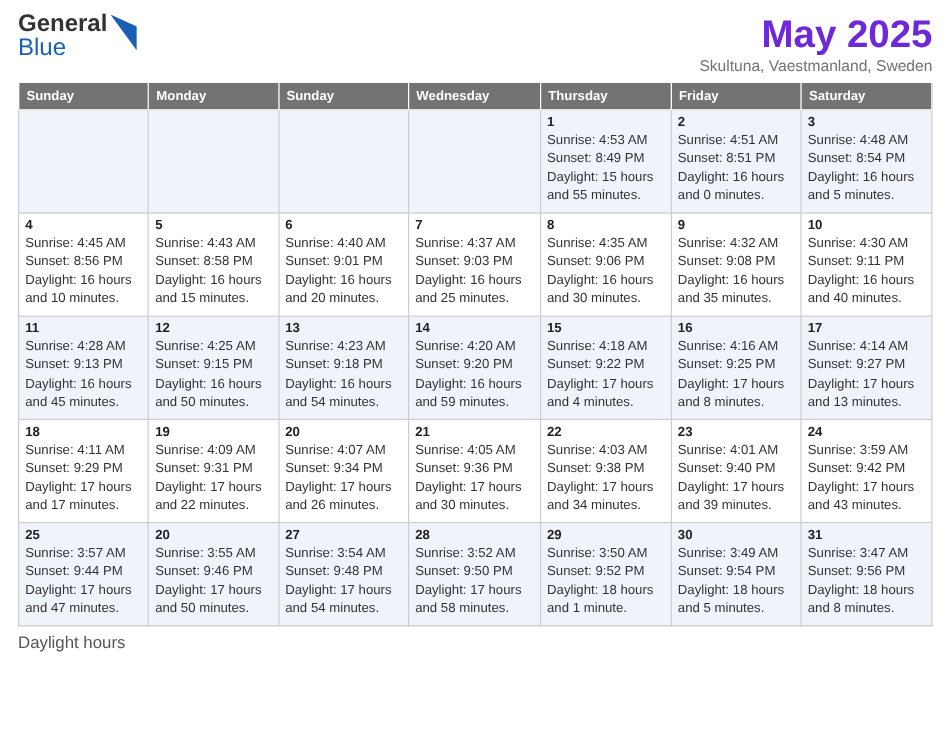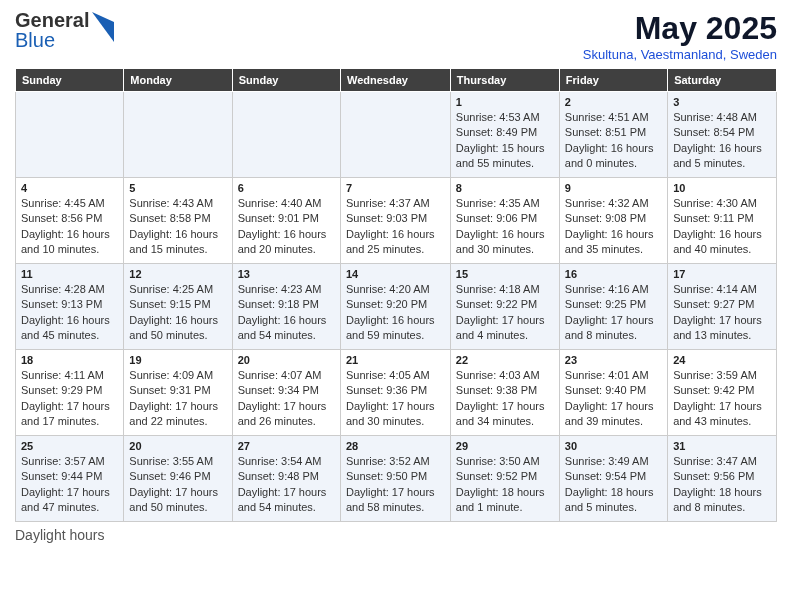--- a/index.html
+++ b/index.html
@@ -24,33 +24,33 @@
     .logo {
       display: flex;
       align-items: center;
     }
     .title-block {
       text-align: right;
     }
     .month-title {
       font-size: 32px;
       font-weight: bold;
-      color: #0f172a;
+      color: #6d28d9;
     }
     .location {
       font-size: 13px;
-      color: #1d4ed8;
+      color: #737373;
     }
     .calendar {
       width: 100%;
       border-collapse: collapse;
       font-size: 9.5px;
     }
     .calendar th {
-      background-color: #404040;
+      background-color: #737373;
       color: #fff;
       text-align: left;
       padding: 5px 6px;
       font-size: 11px;
       font-weight: bold;
       border: 1px solid #fff;
     }
     .calendar td {
       border: 1px solid #ccc;
       vertical-align: top;

